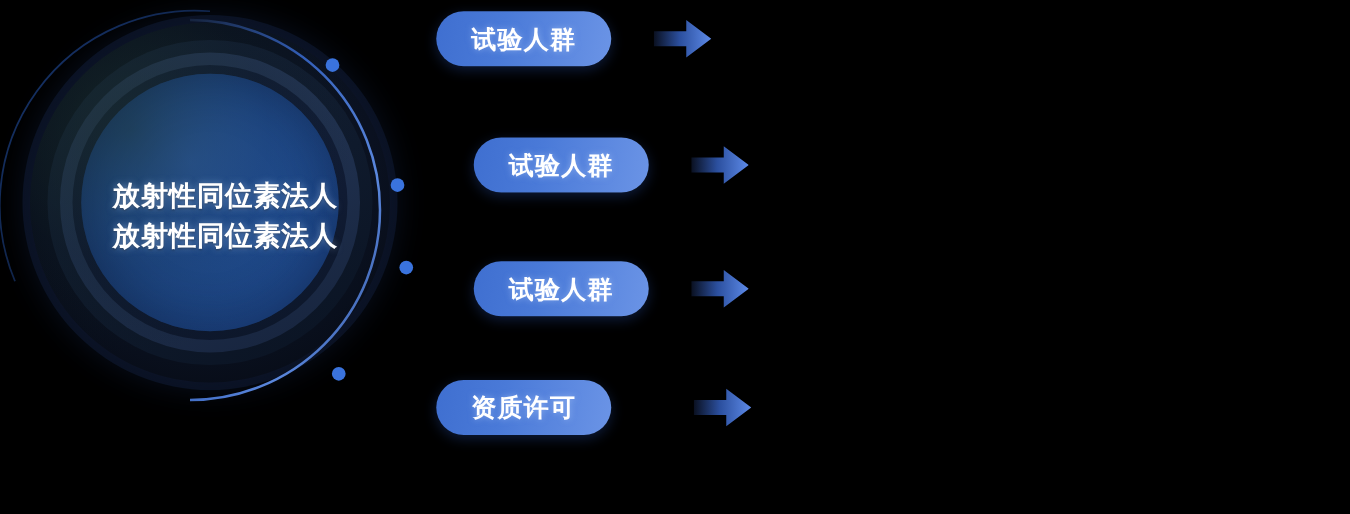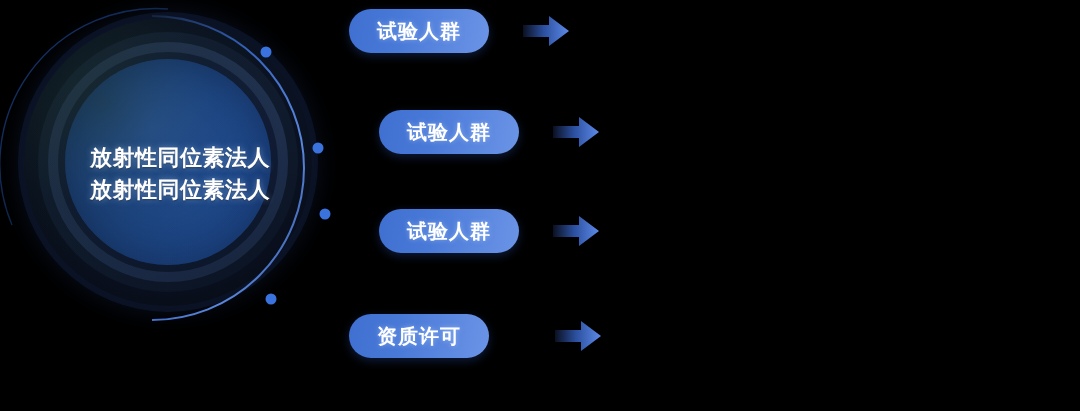--- a/index.html
+++ b/index.html
@@ -202,21 +202,21 @@
         <linearGradient id="arrowGrad3" x1="0" y1="0" x2="1" y2="0">
           <stop offset="0%" stop-color="#0a1020"></stop>
           <stop offset="45%" stop-color="#2b4f9e"></stop>
           <stop offset="100%" stop-color="#5d8ae8"></stop>
         </linearGradient>
       </defs>
       <path d="M0 11 H26 V2 L46 17 L26 32 V23 H0 Z" fill="url(#arrowGrad3)"></path>
     </svg>
   </div>
 
-  <div class="row" style="left:349px; top:314px;gap:32px;">
+  <div class="row" style="left:349px; top:304px;gap:32px;">
     <div class="pill">
       <span class="pill-label">资质许可</span>
     </div>
     <svg class="arrow" viewBox="0 0 46 34">
       <defs>
         <linearGradient id="arrowGrad4" x1="0" y1="0" x2="1" y2="0">
           <stop offset="0%" stop-color="#0a1020"></stop>
           <stop offset="45%" stop-color="#2b4f9e"></stop>
           <stop offset="100%" stop-color="#5d8ae8"></stop>
         </linearGradient>

